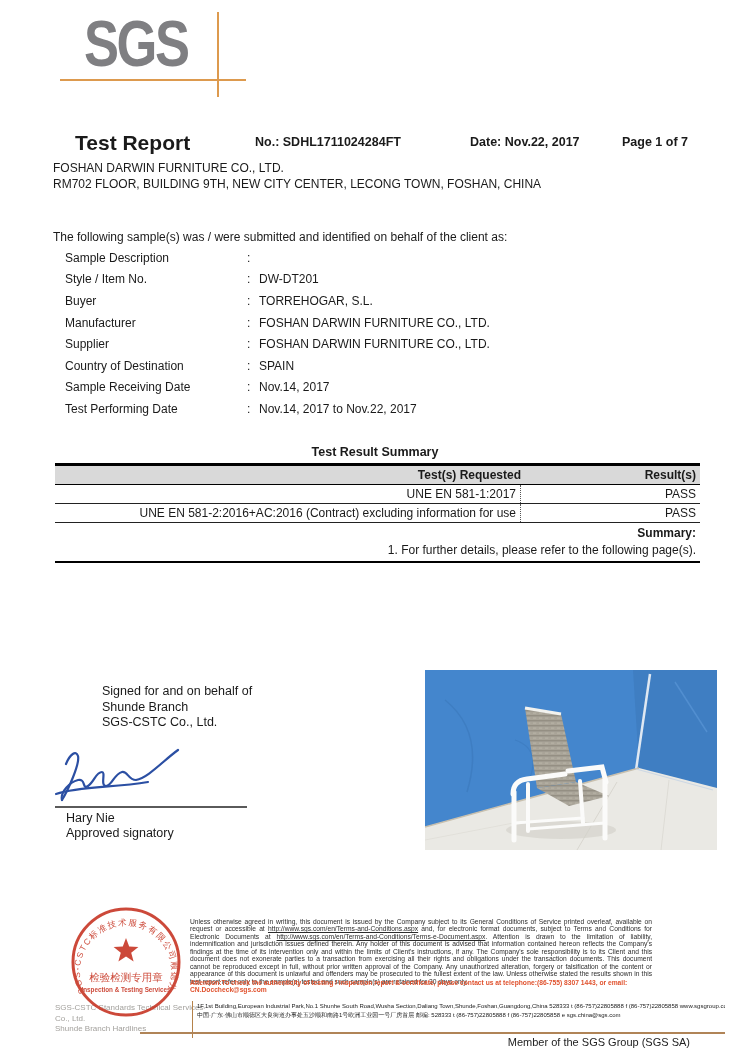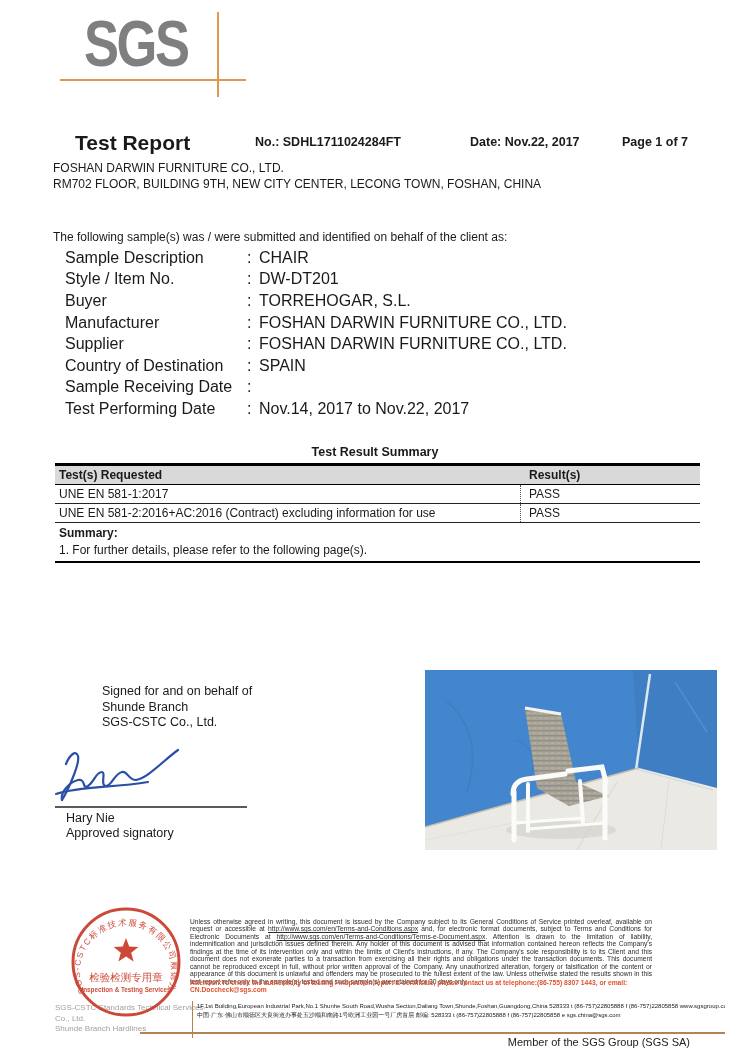--- a/index.html
+++ b/index.html
@@ -17,31 +17,31 @@
   .rpt-title{position:absolute;left:75px;top:131px;font-size:21px;font-weight:bold;}
   .rpt-no{position:absolute;left:255px;top:135px;font-size:12.5px;font-weight:bold;}
   .rpt-date{position:absolute;left:470px;top:135px;font-size:12.5px;font-weight:bold;}
   .rpt-page{position:absolute;left:622px;top:135px;font-size:12.5px;font-weight:bold;}
 
   .client{position:absolute;left:53px;top:160px;font-size:12px;line-height:16px;}
 
   .intro{position:absolute;left:53px;top:230px;font-size:12px;}
 
   
-  .sample{position:absolute;left:65px;top:247px;width:620px;font-size:16px;}
+  .sample{position:absolute;left:65px;top:247px;width:620px;font-size:12px;}
   .sample .srow{display:flex;height:21.6px;align-items:center;}
   .sample .slabel{width:182px;}
   .sample .scolon{width:12px;}
   .sample .svalue{flex:1;}
 
   
   .rs-title{position:absolute;left:0;top:445px;width:750px;text-align:center;
             font-size:12.5px;font-weight:bold;}
   .rs-table{position:absolute;left:55px;top:463px;width:645px;font-size:12px;
-            border-top:3px solid #000;border-bottom:2px solid #000;}
+            border-top:3px solid #000;border-bottom:2px solid #000;text-align:right;}
   .rs-header{display:flex;background:#d9d9d9;border-bottom:1.5px solid #000;font-weight:bold;}
   .rs-header .c1,.rs-row .c1{flex:1;padding:2px 4px;}
   .rs-header .c2{width:167px;padding:2px 4px;}
   .rs-row{display:flex;border-bottom:1px solid #222;}
   .rs-row .c2{width:167px;padding:2px 4px 2px 8px;border-left:1.5px dotted #555;}
   .rs-sumlabel{font-weight:bold;padding:3px 4px 1px 4px;}
   .rs-sumitem{padding:2px 4px 4px 4px;}
 
   
   .sig-block{position:absolute;left:66px;top:684px;font-size:12.5px;line-height:15.5px;margin-left:36px;}
@@ -87,21 +87,20 @@
     <div>FOSHAN DARWIN FURNITURE CO., LTD.</div>
     <div>RM702 FLOOR, BUILDING 9TH, NEW CITY CENTER, LECONG TOWN, FOSHAN, CHINA</div>
   </div>
 
   <div class="intro">The following sample(s) was / were submitted and identified on behalf of the client as:</div>
 
   <div class="sample">
     <div class="srow">
       <span class="slabel">Sample Description</span>
       <span class="scolon">:</span>
-      <span class="svalue">CHAIR</span>
     </div>
     <div class="srow">
       <span class="slabel">Style / Item No.</span>
       <span class="scolon">:</span>
       <span class="svalue">DW-DT201</span>
     </div>
     <div class="srow">
       <span class="slabel">Buyer</span>
       <span class="scolon">:</span>
       <span class="svalue">TORREHOGAR, S.L.</span>
@@ -117,20 +116,21 @@
       <span class="svalue">FOSHAN DARWIN FURNITURE CO., LTD.</span>
     </div>
     <div class="srow">
       <span class="slabel">Country of Destination</span>
       <span class="scolon">:</span>
       <span class="svalue">SPAIN</span>
     </div>
     <div class="srow">
       <span class="slabel">Sample Receiving Date</span>
       <span class="scolon">:</span>
+      <span class="svalue">Nov.14, 2017</span>
     </div>
     <div class="srow">
       <span class="slabel">Test Performing Date</span>
       <span class="scolon">:</span>
       <span class="svalue">Nov.14, 2017 to Nov.22, 2017</span>
     </div>
   </div>
 
   <div class="rs-title">Test Result Summary</div>
   <div class="rs-table">

